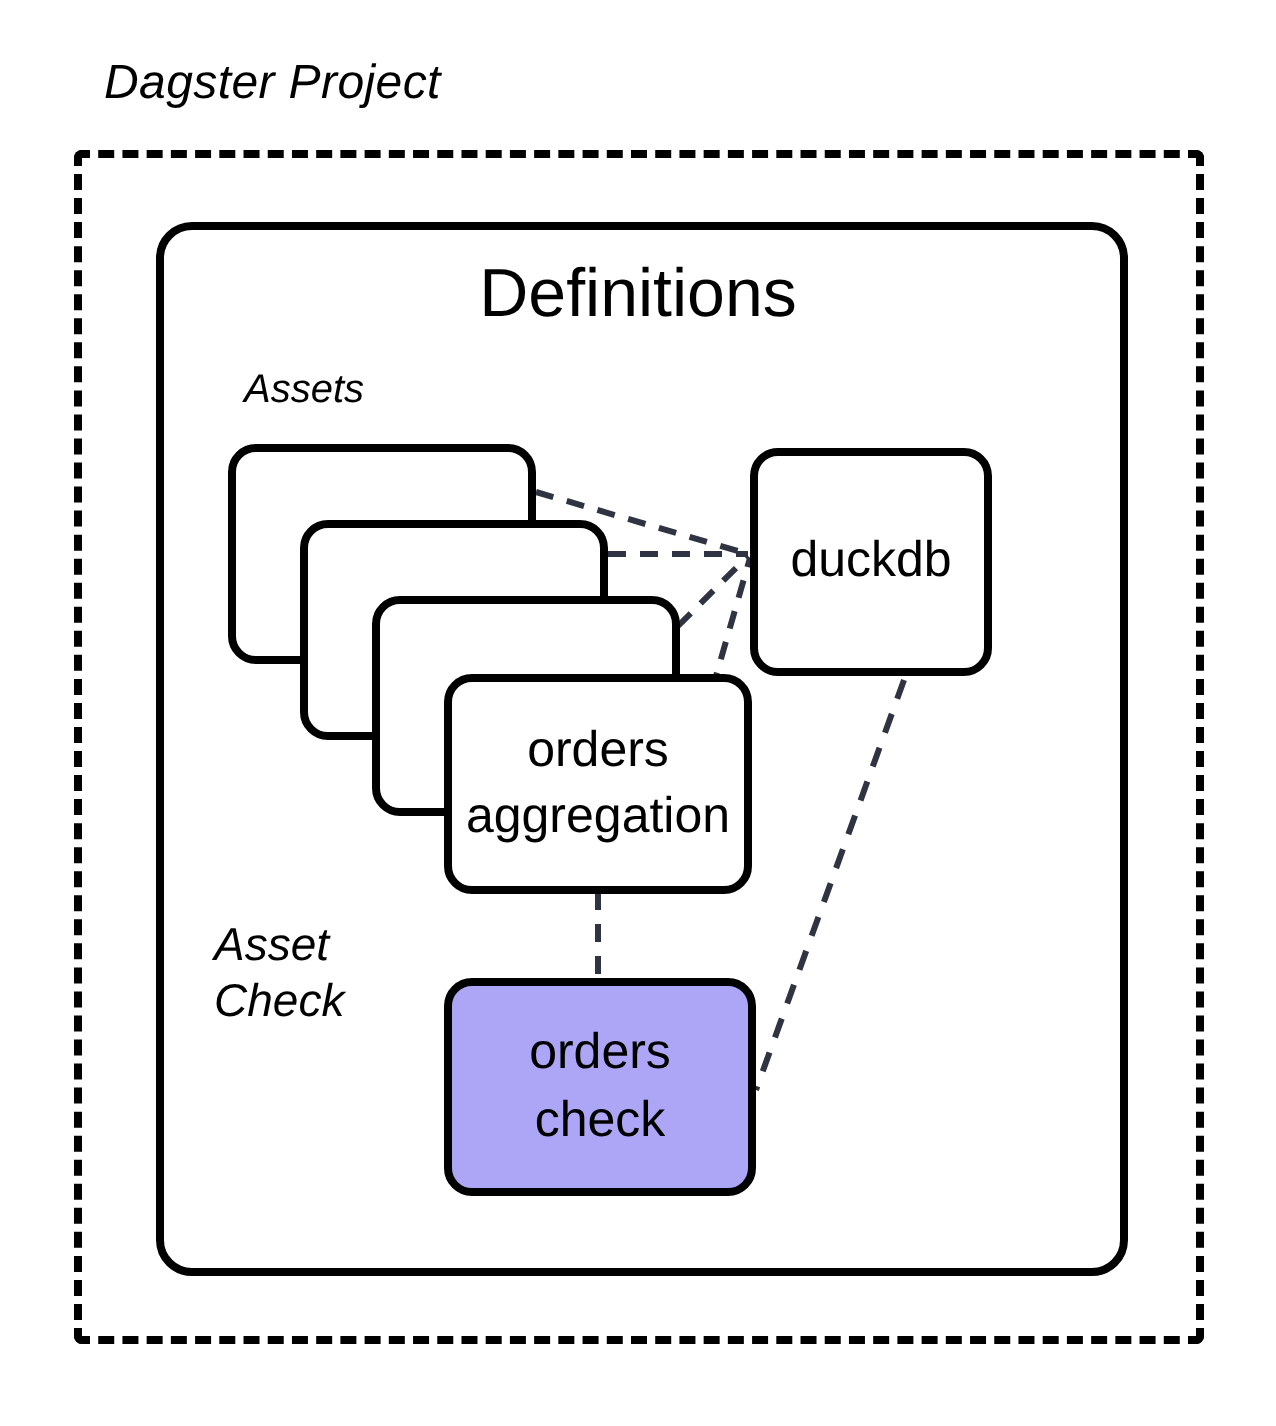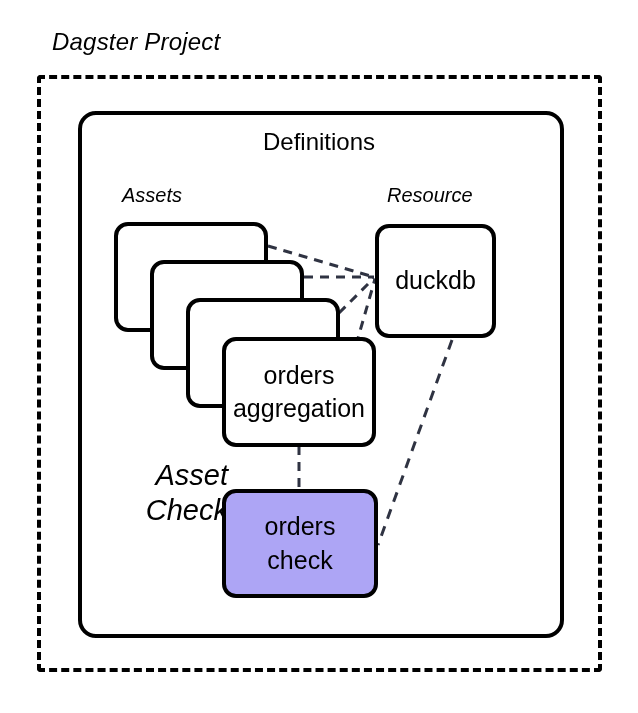--- a/index.html
+++ b/index.html
@@ -52,41 +52,40 @@
     border-radius: 18px;
     box-sizing: border-box;
     background: #ffffff;
   }
   #definitions-title {
     position: absolute;
     left: 0;
     top: 128px;
     width: 638px;
     text-align: center;
-    font-size: 24px;
+    font-size: 34px;
     color: #000000;
   }
   
   .section-label {
     position: absolute;
     font-size: 20px;
     font-style: italic;
     color: #000000;
     white-space: nowrap;
     line-height: 1.15;
   }
   #assets-label  { left: 122px; top: 184px; }
   #resource-label{ left: 387px; top: 184px; }
   #asset-check-label {
     position: absolute;
-    left: 120px;
+    left: 107px;
     top: 458px;
     width: 108px;
-    text-align: right;
-    font-size: 29px;
+    font-size: 23px;
     font-style: italic;
     color: #000000;
     line-height: 1.22;
   }
   
   .node {
     position: absolute;
     border: 4px solid #000000;
     border-radius: 14px;
     box-sizing: border-box;
@@ -131,21 +130,20 @@
   <div id="project-title">Dagster Project</div>
 
   <div id="project-boundary"></div>
 
   <div id="definitions-box"></div>
 
   <div id="definitions-title">Definitions</div>
 
   <div class="section-label" id="assets-label">Assets</div>
 
-  <div class="section-label" id="resource-label">Resource</div>
 
   <div id="asset-check-label">
     <span>Asset</span><br>
     <span>Check</span>
   </div>
 
   <svg id="connectors" viewBox="0 0 638 713" width="638" height="713">
 
     <line x1="268" y1="246" x2="374" y2="277" stroke="#2f3342" stroke-width="3" stroke-dasharray="9,7"></line>
 

